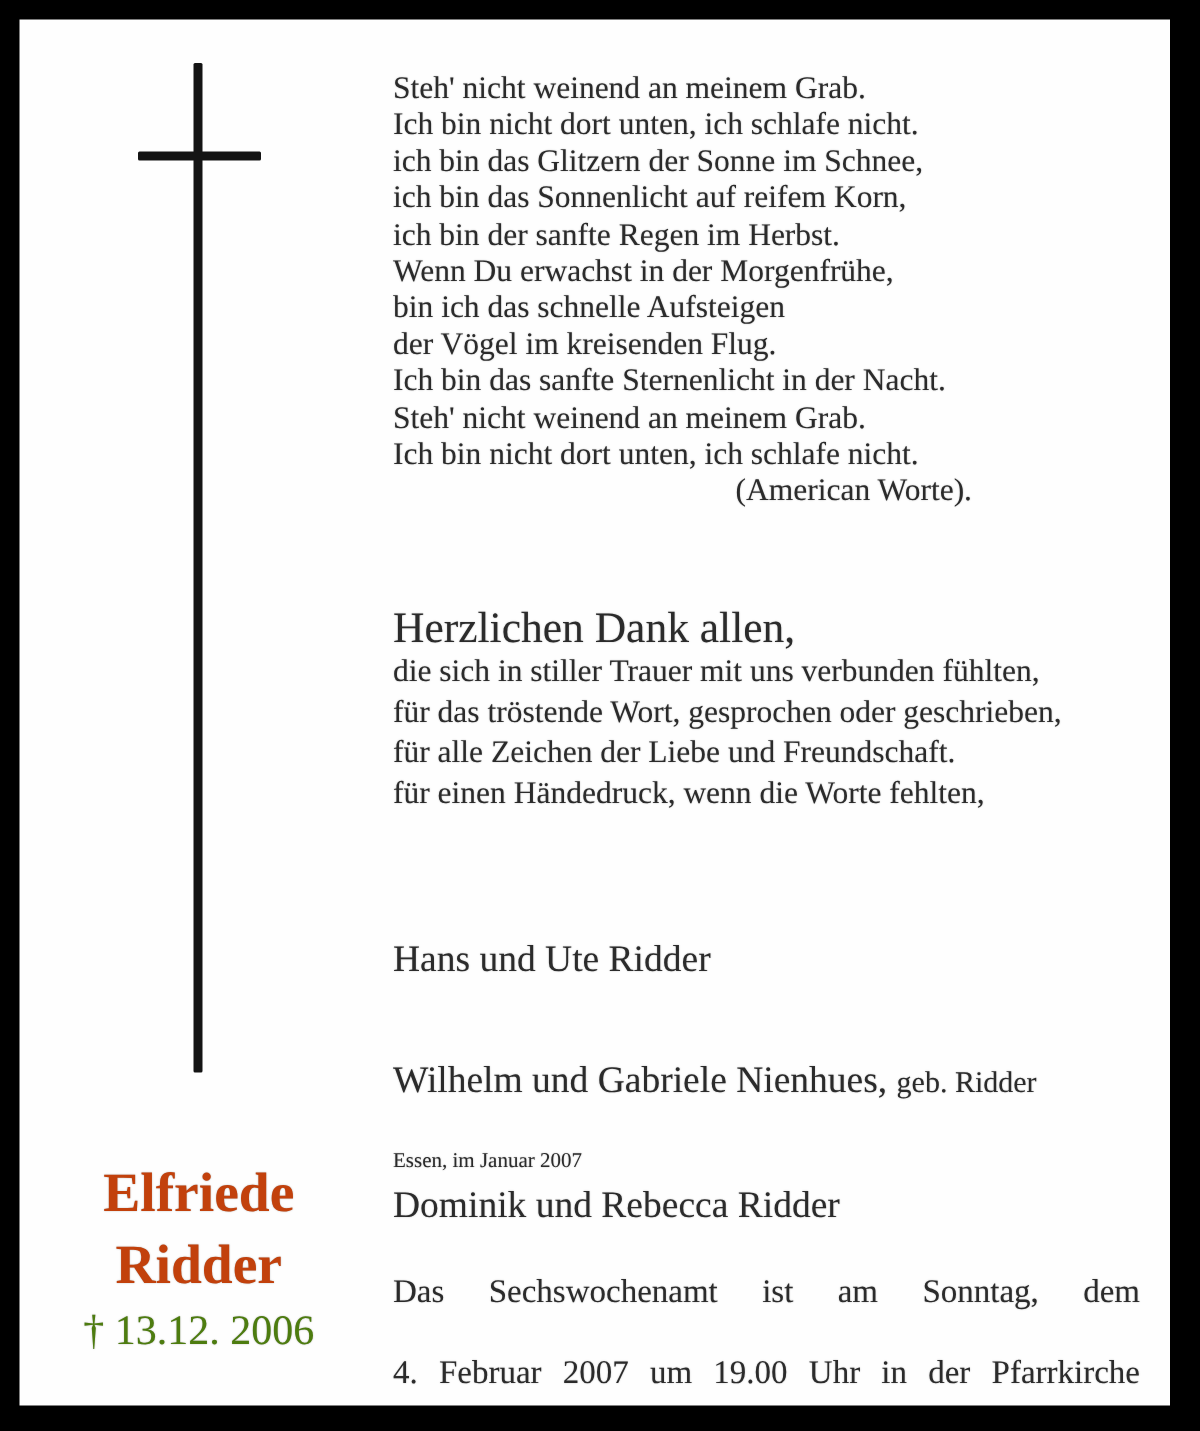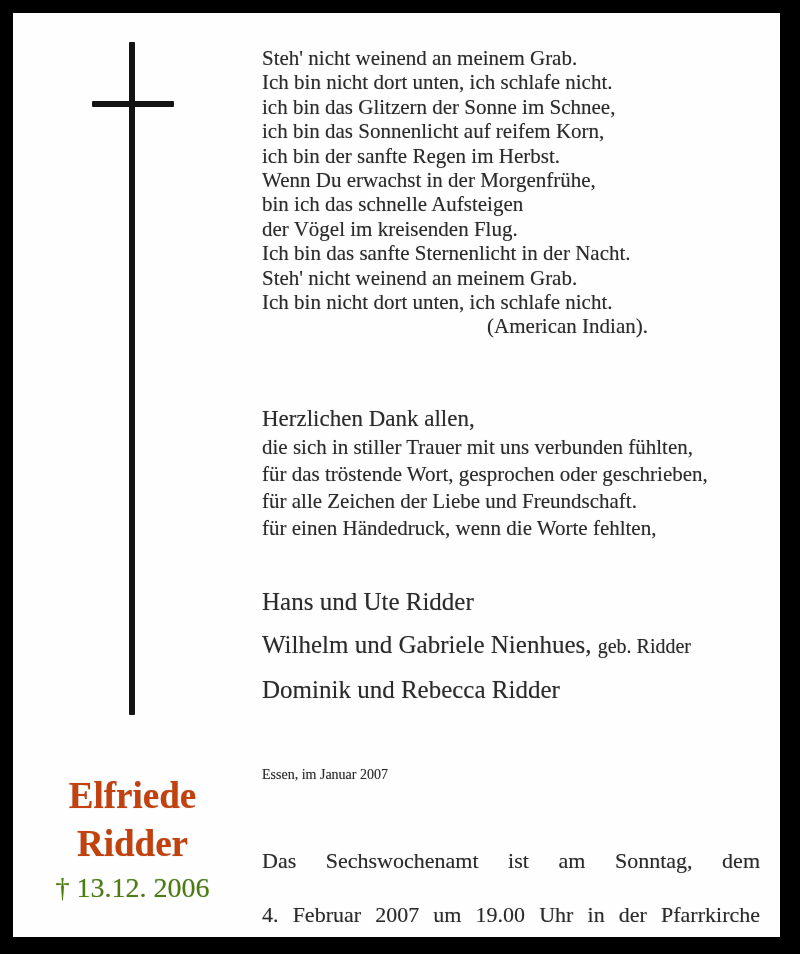--- a/index.html
+++ b/index.html
@@ -89,41 +89,42 @@
   }
 
   
   .thanks {
     position: absolute;
     left: 249px;
     top: 391px;
     width: 520px;
   }
   .thanks-title {
-    font-size: 23px;
+    font-size: 29px;
     line-height: 30px;
     white-space: nowrap;
   }
   .thanks-line {
     font-size: 21px;
     line-height: 27px;
     white-space: nowrap;
   }
 
   
   .mourners {
     position: absolute;
     left: 249px;
     top: 567px;
     width: 520px;
   }
   .mourner-line {
     font-size: 25px;
     line-height: 43px;
     white-space: nowrap;
+    margin-top: 38px;
   }
   .mourner-suffix {
     font-size: 20px;
   }
 
   
   .city-date {
     position: absolute;
     left: 249px;
     top: 748px;
@@ -168,21 +169,21 @@
     <div class="poem-line">Ich bin nicht dort unten, ich schlafe nicht.</div>
     <div class="poem-line">ich bin das Glitzern der Sonne im Schnee,</div>
     <div class="poem-line">ich bin das Sonnenlicht auf reifem Korn,</div>
     <div class="poem-line">ich bin der sanfte Regen im Herbst.</div>
     <div class="poem-line">Wenn Du erwachst in der Morgenfrühe,</div>
     <div class="poem-line">bin ich das schnelle Aufsteigen</div>
     <div class="poem-line">der Vögel im kreisenden Flug.</div>
     <div class="poem-line">Ich bin das sanfte Sternenlicht in der Nacht.</div>
     <div class="poem-line">Steh' nicht weinend an meinem Grab.</div>
     <div class="poem-line">Ich bin nicht dort unten, ich schlafe nicht.</div>
-    <div class="poem-attribution">(American Indian).</div>
+    <div class="poem-attribution">(American Worte).</div>
   </div>
 
   <div class="thanks">
     <div class="thanks-title">Herzlichen Dank allen,</div>
     <div class="thanks-line">die sich in stiller Trauer mit uns verbunden fühlten,</div>
     <div class="thanks-line">für das tröstende Wort, gesprochen oder geschrieben,</div>
     <div class="thanks-line">für alle Zeichen der Liebe und Freundschaft.</div>
     <div class="thanks-line">für einen Händedruck, wenn die Worte fehlten,</div>
   </div>
 

